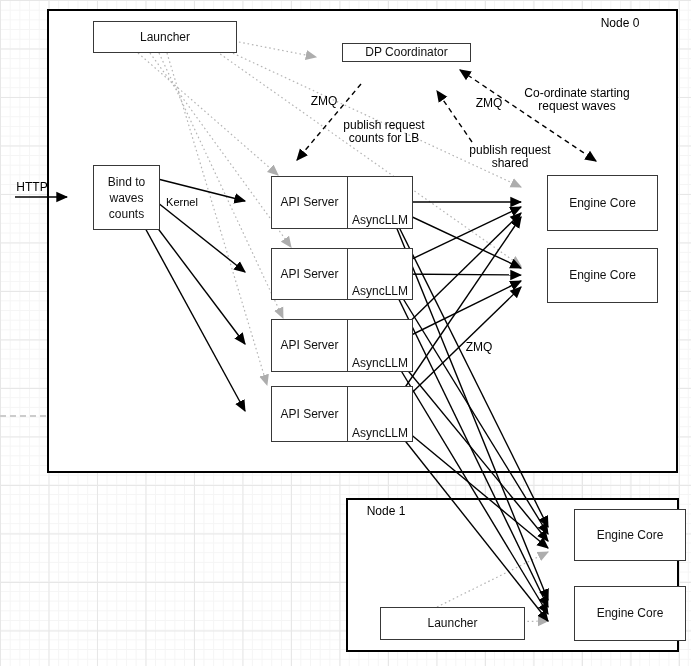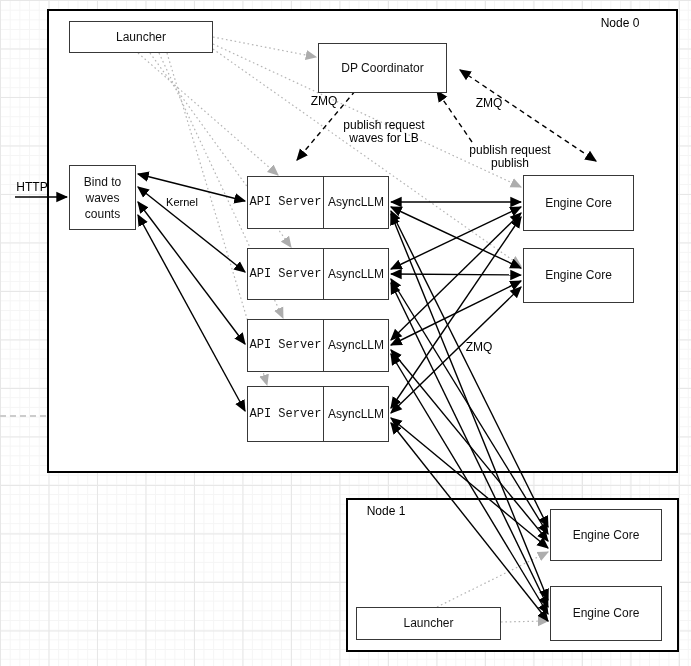--- a/index.html
+++ b/index.html
@@ -17,26 +17,26 @@
   .container{position:absolute;background:#fff;border:2px solid #000;box-sizing:border-box;z-index:1;}
   #edges{position:absolute;left:0;top:0;z-index:2;}
   .edge{fill:none;}
   .data{stroke:#000;stroke-width:1.4;}
   .zmq{stroke:#000;stroke-width:1.4;stroke-dasharray:5 4;}
   .ctrl{stroke:#b5b5b5;stroke-width:1.2;stroke-dasharray:1.6 2.8;}
   .page{stroke:#cccccc;stroke-width:2;stroke-dasharray:6 4;}
   .box{
     position:absolute;background:#fff;border:1.6px solid #383838;box-sizing:border-box;
     display:flex;align-items:center;justify-content:center;
-    font-size:12px;line-height:15px;text-align:center;z-index:3;color:#111;
+    font-size:12px;line-height:15px;text-align:center;z-index:3;color:#111;margin-left:24px;
   }
   .split{padding:0;}
   .cell{height:100%;display:flex;align-items:center;justify-content:center;}
-  .cell.left{flex:1;border-right:1.6px solid #383838;font-family:Liberation Mono, monospace;}
-  .cell.right{width:64px;}
+  .cell.left{flex:1;border-right:1.6px solid #383838;}
+  .cell.right{width:64px;align-items:flex-end;}
   .col{flex-direction:column;}
   .lbl{position:absolute;font-size:12px;line-height:13px;transform:translateX(-50%);
        text-align:center;white-space:nowrap;z-index:4;color:#000;}
   .lbl.small{font-size:11px;padding-left:30px;}
   .lbl.right-align{transform:none;text-align:center;}
 </style>
 </head>
 <body>
 
 <div class="canvas">
@@ -86,21 +86,21 @@
       <line x1="391" y1="408" x2="521" y2="217" class="edge data" marker-end="url(#ah-black)" marker-start="url(#ah-black)"></line>
       <line x1="391" y1="413" x2="521" y2="287" class="edge data" marker-end="url(#ah-black)" marker-start="url(#ah-black)"></line>
       <line x1="391" y1="418" x2="548" y2="548" class="edge data" marker-end="url(#ah-black)" marker-start="url(#ah-black)"></line>
       <line x1="391" y1="423" x2="548" y2="621" class="edge data" marker-end="url(#ah-black)" marker-start="url(#ah-black)"></line>
     </svg>
 
   <div class="box" style="left:69px;top:21px;width:144px;height:32px">
     <span>Launcher</span>
   </div>
 
-  <div class="box" style="left:318px;top:43px;width:129px;height:50px">
+  <div class="box" style="left:318px;top:43px;width:129px;height:19px">
     <span>DP Coordinator</span>
   </div>
 
   <div class="box col" style="left:69px;top:165px;width:67px;height:65px;line-height:16px">
     <span>Bind to</span>
     <span>waves</span>
     <span>counts</span>
   </div>
 
   <div class="box split" style="left:247px;top:176px;width:142px;height:53px">
@@ -159,22 +159,26 @@
 
   <div class="lbl" style="left:32px;top:181px">HTTP</div>
   <div class="lbl small" style="left:167px;top:196px">Kernel</div>
 
   <div class="lbl" style="left:324px;top:95px">ZMQ</div>
   <div class="lbl" style="left:489px;top:97px">ZMQ</div>
   <div class="lbl" style="left:479px;top:341px">ZMQ</div>
 
   <div class="lbl" style="left:384px;top:119px">
     <span style="display:block">publish request</span>
-    <span style="display:block">waves for LB</span>
+    <span style="display:block">counts for LB</span>
   </div>
 
+  <div class="lbl" style="left:577px;top:87px">
+    <span style="display:block">Co-ordinate starting</span>
+    <span style="display:block">request waves</span>
+  </div>
 
   <div class="lbl" style="left:510px;top:144px">
     <span style="display:block">publish request</span>
-    <span style="display:block">publish</span>
+    <span style="display:block">shared</span>
   </div>
 
 </div>
 
 </body></html>

